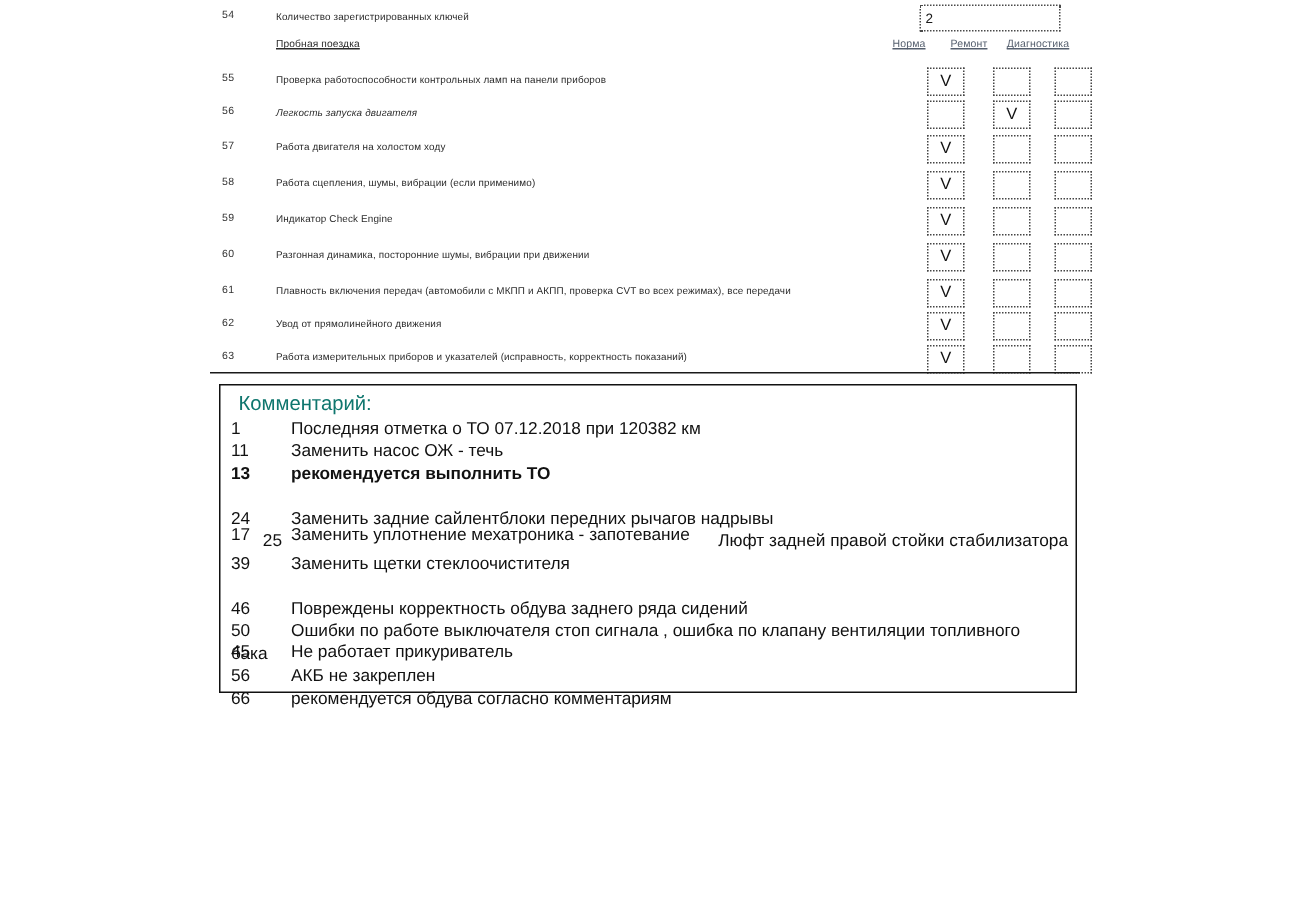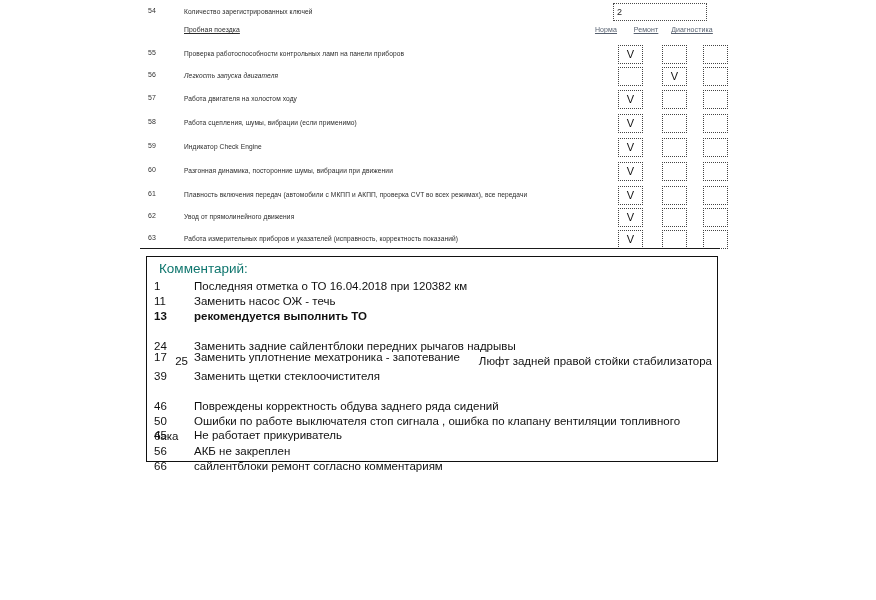--- a/index.html
+++ b/index.html
@@ -288,21 +288,21 @@
       <div class="subhead" style="top: 26px;">Пробная поездка</div>
     </div>
 
   <div class="table-rule" style="top:248px;"></div>
 
   <div class="comment-box">
     <div class="comment-title">Комментарий:</div>
     <div id="comment-host">
         <div class="cmt-line" style="top: 22px;">
           <span class="cno">1</span>
-          <span class="ctxt">Последняя отметка о ТО 16.04.2018 при 120382 км</span>
+          <span class="ctxt">Последняя отметка о ТО 07.12.2018 при 120382 км</span>
         </div>
         <div class="cmt-line" style="top: 37px;">
           <span class="cno">11</span>
           <span class="ctxt">Заменить насос ОЖ - течь</span>
         </div>
         <div class="cmt-line" style="top: 52px; font-weight: bold;">
           <span class="cno">13</span>
           <span class="ctxt">рекомендуется выполнить ТО</span>
         </div>
         <div class="cmt-line" style="top: 67px; margin-top: 26px;">
@@ -335,18 +335,18 @@
         </div>
         <div class="cmt-line cont" style="top: 172px;">
           <span class="ctxt">бака</span>
         </div>
         <div class="cmt-line" style="top: 187px;">
           <span class="cno">56</span>
           <span class="ctxt">АКБ не закреплен</span>
         </div>
         <div class="cmt-line" style="top: 202px;">
           <span class="cno">66</span>
-          <span class="ctxt">сайлентблоки ремонт согласно комментариям</span>
+          <span class="ctxt">рекомендуется обдува согласно комментариям</span>
         </div>
       </div>
   </div>
 
 </div>
 
 </body></html>

